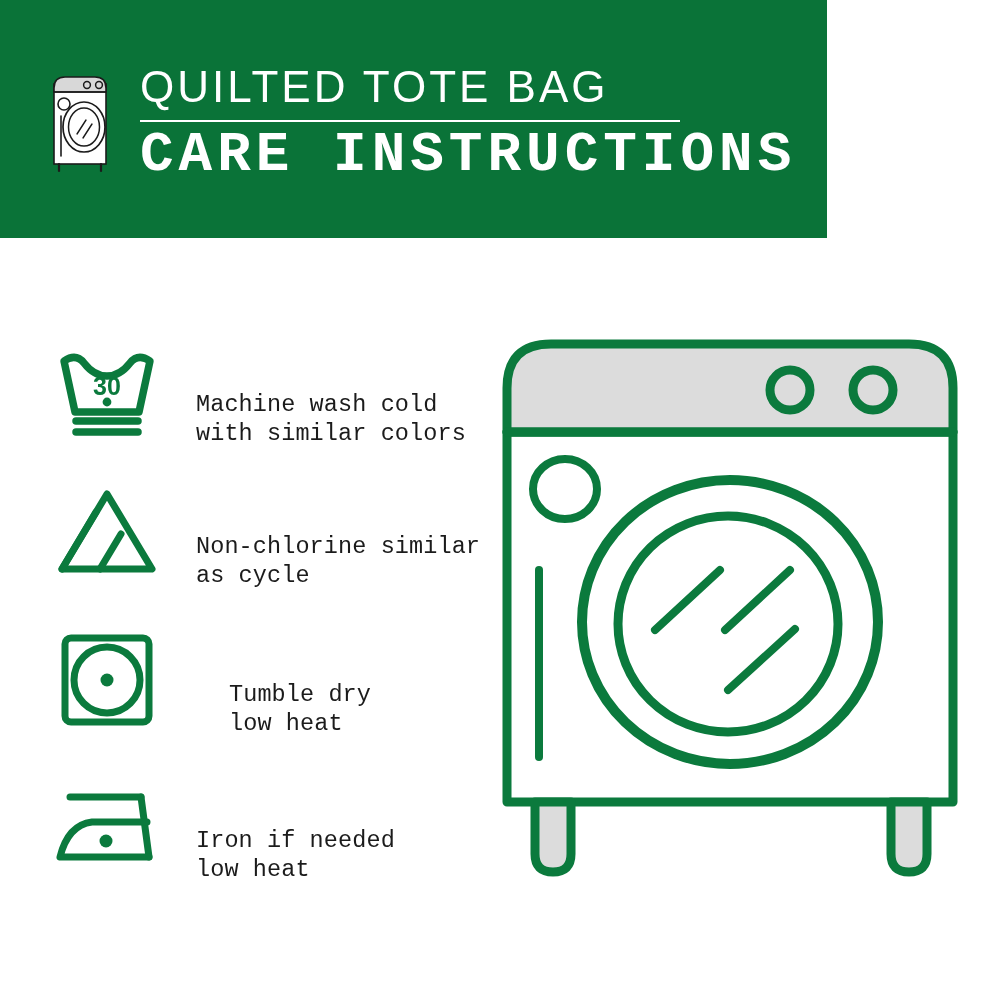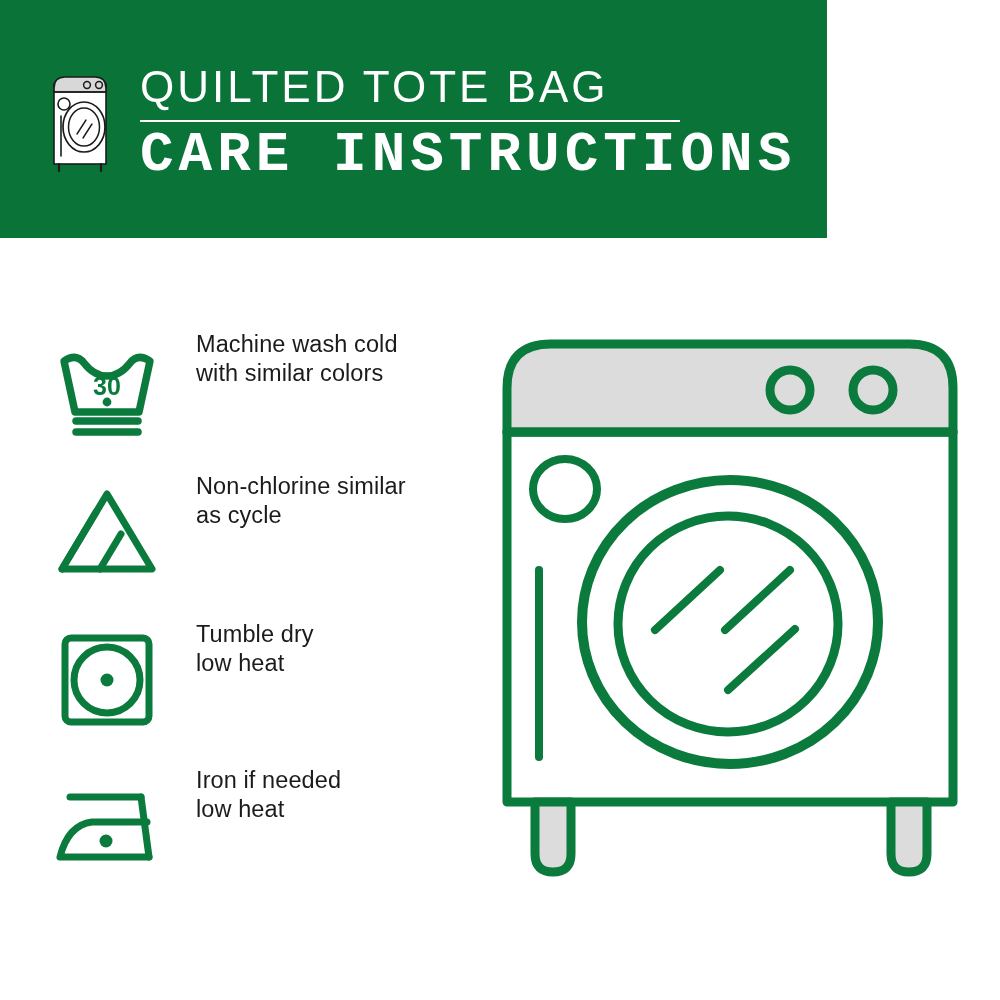--- a/index.html
+++ b/index.html
@@ -99,29 +99,30 @@
   .care-text {
     flex: 1 1 auto;
     padding-left: 30px;
     color: #1b1b1b;
     font-size: 23.5px;
     line-height: 29px;
     font-weight: 400;
     letter-spacing: 0.1px;
     display: flex;
     flex-direction: column;
-    justify-content: flex-start;
+    justify-content: flex-end;
     min-height: 118px;
+    font-family: Liberation Mono, monospace;
   }
   .care-text .line { display: block; white-space: nowrap; }
 
   
   #item-0 { margin-bottom: 24px; }
   #item-1 { margin-bottom: 30px; }
-  #item-2 { margin-bottom: 28px; }
+  #item-2 { margin-bottom: 28px; gap: 33px; }
   #item-3 { margin-bottom: 0; }
 
   
   #machine-illustration {
     position: absolute;
     left: 495px;
     top: 332px;
     width: 470px;
     height: 595px;
   }

